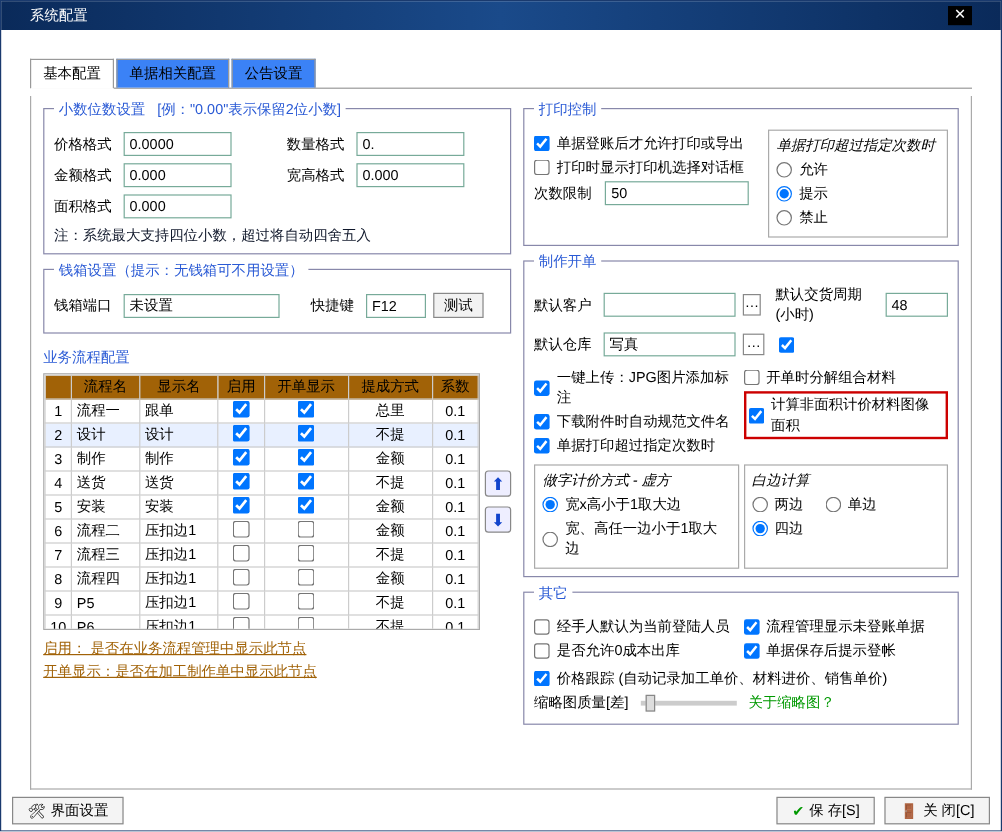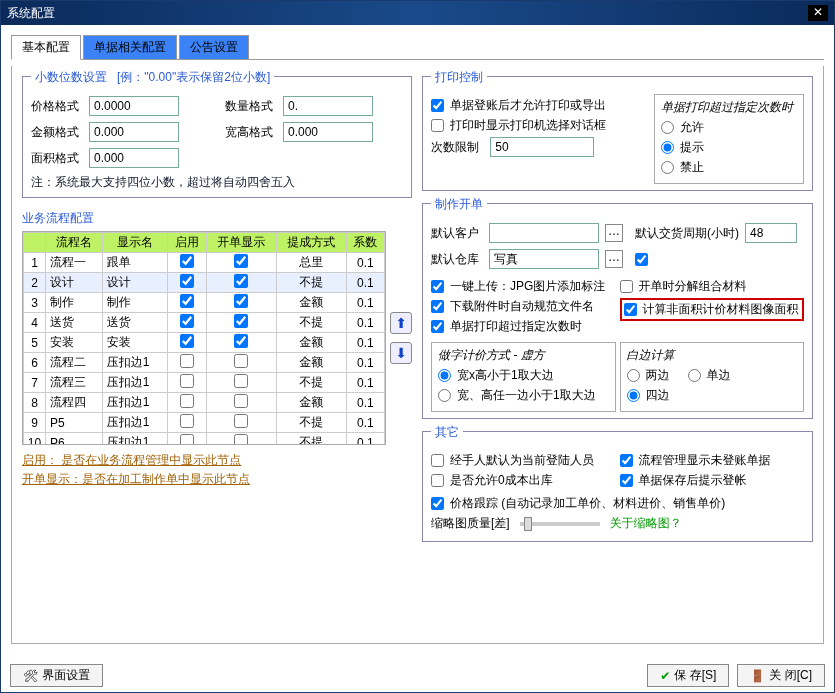--- a/index.html
+++ b/index.html
@@ -1,21 +1,21 @@
 <!DOCTYPE html>
 <html><head>
 <meta charset="utf-8">
 <style>
 * { box-sizing: border-box; margin: 0; padding: 0; font-family: "Microsoft YaHei", SimSun, sans-serif; font-size: 12px; }
 body { background: #fff; width: 835px; height: 693px; overflow: hidden; }
 .window { width: 835px; height: 693px; border: 1px solid #1a3a6e; }
-.titlebar { height: 24px; background: linear-gradient(90deg,#0a2a5a,#1a4a8a,#0a2a5a); color: #fff; display: flex; align-items: center; padding: 0 6px; }
+.titlebar { height: 24px; background: linear-gradient(90deg,#0a2a5a,#1a4a8a,#0a2a5a); color: #fff; display: flex; align-items: center; padding: 0 24px; }
 .titlebar .title { flex: 1; }
 .titlebar .close { width: 20px; height: 16px; background: #000; color: #fff; text-align: center; line-height: 14px; cursor: pointer; }
-.content { padding: 10px; }
+.content { padding: 24px; }
 .tabs { display: flex; border-bottom: 1px solid #999; margin-bottom: 6px; }
 .tab { padding: 3px 10px; border: 1px solid #999; border-bottom: none; background: #3b82f6; margin-right: 2px; cursor: pointer; }
 .tab.active { background: #fff; border-bottom: 1px solid #fff; margin-bottom: -1px; }
 .body { display: flex; gap: 10px; border: 1px solid #aaa; border-top:none; padding: 10px; height: 578px; }
 .col-left { width: 390px; }
 .col-right { flex: 1; }
 .fieldset { border: 1px solid #88a; padding: 8px 8px 6px 8px; margin-bottom: 12px; position: relative; }
 .legend { color: #2a5ad5; position: relative; top: -16px; background: #fff; padding: 0 4px; display: inline-block; }
 .legend .ex { color: #2a5ad5; margin-left: 10px; }
 .row { display: flex; align-items: center; gap: 6px; margin-bottom: 6px; margin-top: -6px;}
@@ -23,21 +23,21 @@
 .lbl { min-width: 52px; }
 .inp { border: 1px solid #7a9; height: 20px; padding: 0 4px; background:#fff; }
 .inp.w90 { width: 90px; }
 .inp.w110 { width: 110px; }
 .inp.w130 { width: 130px; }
 .note { color: #0f172a; margin-top: 4px; }
 .btn-sm { border: 1px solid #888; background: #f2f2f2; padding: 1px 8px; cursor: pointer; }
 .table-wrap { border: 1px solid #aaa; height: 214px; overflow: hidden; position: relative; }
 table { border-collapse: collapse; width: 100%; }
 th, td { border: 1px solid #ccc; padding: 1px 2px; text-align: center; font-weight: normal; height: 20px; }
-th { background: #bef264; }
+th { background: #a16207; }
 td.left { text-align: left; padding-left: 4px; }
 .cb { width: 14px; height: 14px; }
 .side-btns { display:flex; flex-direction:column; gap:8px; margin-left:4px; justify-content:center; }
 .circle-btn { width:22px; height:22px; border:1px solid #888; border-radius:3px; background:#eef; display:flex; align-items:center; justify-content:center; cursor:pointer; color:#14c; font-size:14px;}
 .red { color: #a16207; text-decoration: underline; }
 .chk-row { display:flex; align-items:center; gap:4px; margin: 3px 0; }
 .chk-row input[type=checkbox], .chk-row input[type=radio] { margin-right:2px; }
 .two-col { display:flex; gap: 4px; }
 .two-col > div { flex:1; }
 .subbox { border:1px solid #aaa; padding:4px 6px; }
@@ -86,20 +86,30 @@
             <span class="lbl" style="margin-left:40px">宽高格式</span>
             <input class="inp w90" value="0.000" style="">
           </div>
           <div class="row">
             <span class="lbl">面积格式</span>
             <input class="inp w90" value="0.000" style="">
           </div>
           <div class="note">注：系统最大支持四位小数，超过将自动四舍五入</div>
         </div>
 
+        <div class="fieldset">
+          <span class="legend">钱箱设置（提示：无钱箱可不用设置）</span>
+          <div class="row">
+            <span class="lbl">钱箱端口</span>
+            <input class="inp w130" value="未设置" style="">
+            <span class="lbl" style="margin-left:20px;min-width:40px">快捷键</span>
+            <input class="inp" style="width: 50px;" value="F12">
+            <button class="btn-sm">测试</button>
+          </div>
+        </div>
 
         <div class="fieldset" style="border:none;padding:0">
           <div style="color:#2a5ad5;margin-bottom:4px">业务流程配置</div>
           <div class="tbl-flex">
             <div class="table-wrap" style="flex:1">
               <table>
                 <thead>
                     <tr>
                   <th style="width:22px"></th>
                   <th>流程名</th>
@@ -223,21 +233,21 @@
           <div class="flex-between" style="margin-top:-8px">
             <div>
               <div class="chk-row">
                   <input type="checkbox" checked="" style="">
                   <span>单据登账后才允许打印或导出</span>
                 </div>
               <div class="chk-row">
                   <input type="checkbox" style="">
                   <span>打印时显示打印机选择对话框</span>
                 </div>
-              <div class="chk-row"><span>次数限制</span>&nbsp;<input class="inp" style="width: 104px;" value="50"></div>
+              <div class="chk-row"><span>次数限制</span>&nbsp;<input class="inp" style="width: 120px;" value="50"></div>
             </div>
             <div class="subbox" style="width:150px">
               <div class="sub-title">单据打印超过指定次数时</div>
               <div class="chk-row">
                   <input type="radio" name="pov" style="">
                   <span>允许</span>
                 </div>
               <div class="chk-row">
                   <input type="radio" name="pov" checked="" style="">
                   <span>提示</span>

